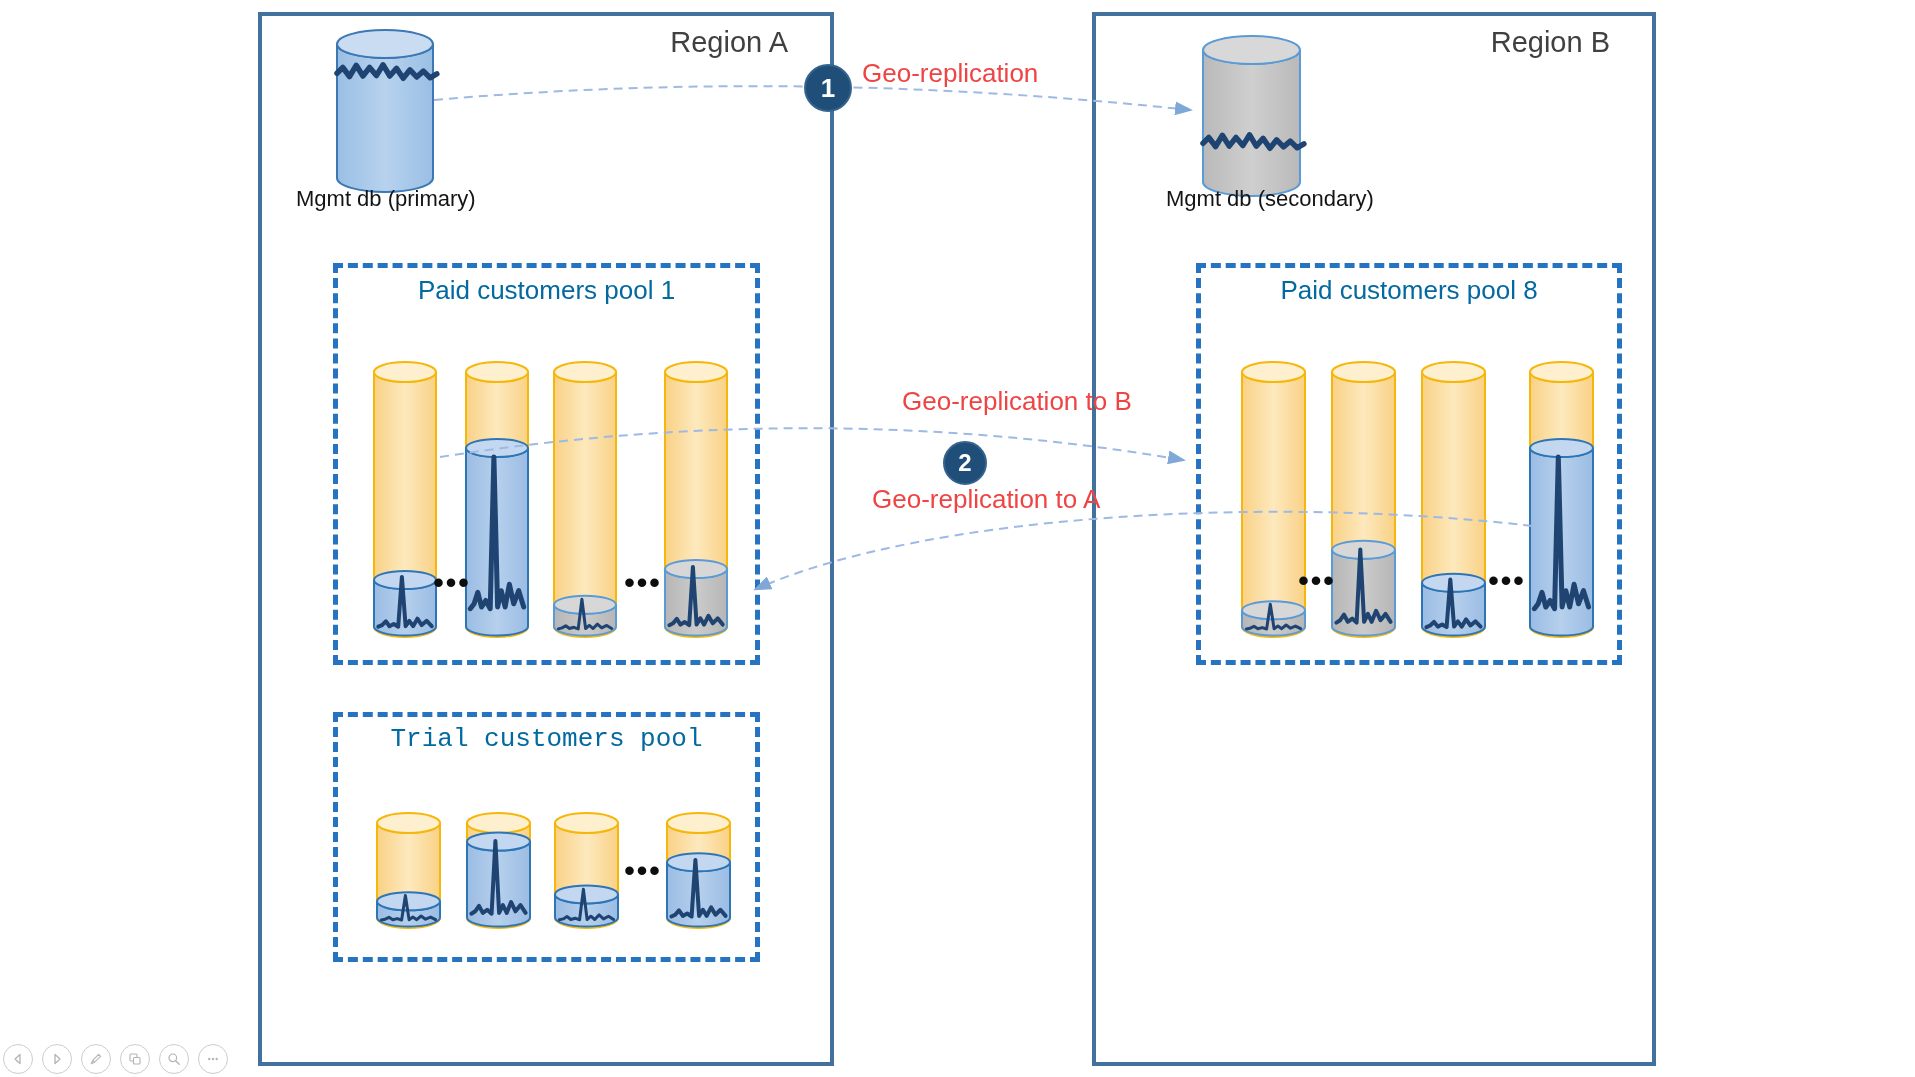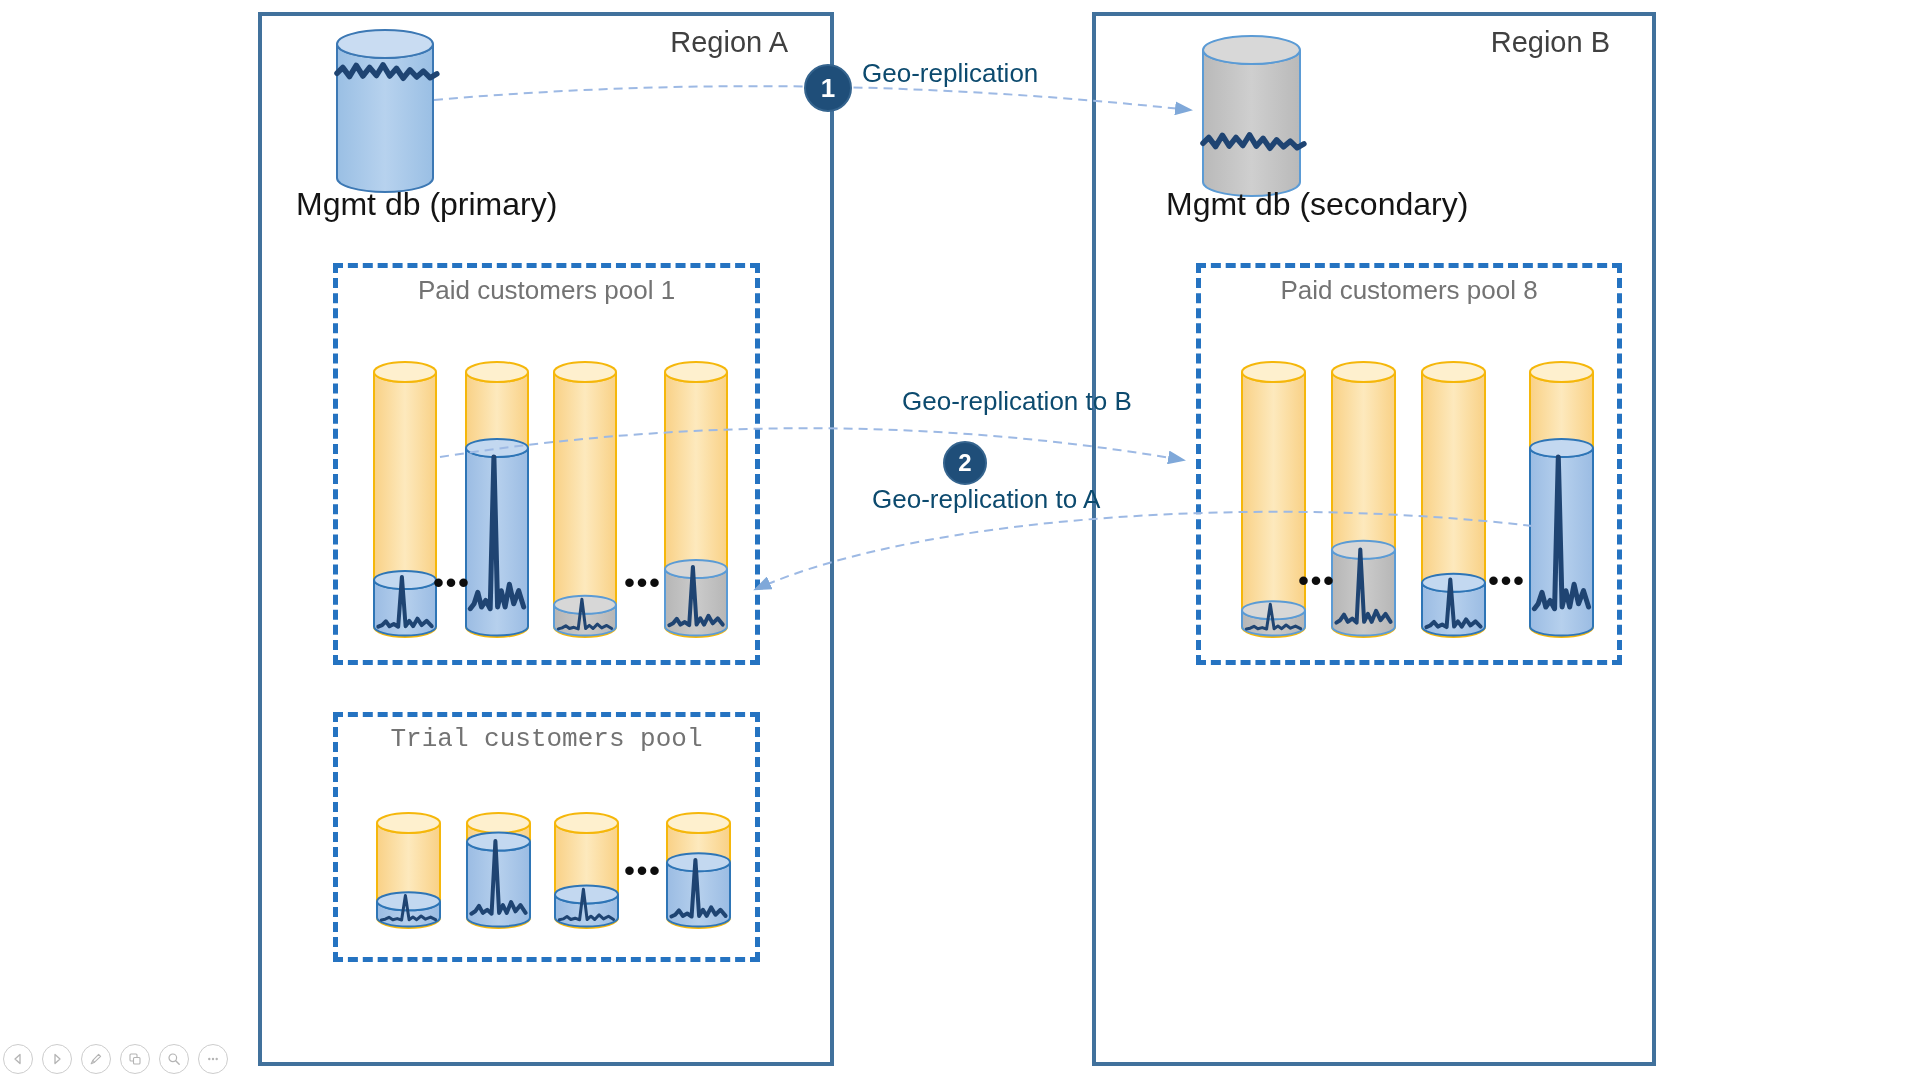--- a/index.html
+++ b/index.html
@@ -14,27 +14,27 @@
   body{width:1915px;height:1077px;position:relative;overflow:hidden;
        font-family:"Liberation Sans",sans-serif;color:var(--ink);}
   .region{position:absolute;border:4px solid var(--region-border);background:transparent;z-index:1;}
   .region-a{left:258px;top:12px;width:568px;height:1046px;}
   .region-b{left:1092px;top:12px;width:556px;height:1046px;text-align:center;}
   .region-title{position:absolute;top:10px;right:42px;font-size:29px;color:#404040;}
   .pool{position:absolute;border:5px dashed var(--pool-border);z-index:1;}
   .pool-1{left:333px;top:263px;width:417px;height:392px;}
   .pool-2{left:1196px;top:263px;width:416px;height:392px;}
   .pool-trial{left:333px;top:712px;width:417px;height:240px;font-family:Liberation Mono, monospace;}
-  .pool-title{text-align:center;font-size:26px;margin-top:7px;color:#737373;}
+  .pool-title{text-align:center;font-size:26px;margin-top:7px;color:#0369a1;}
   #diagram-layer{position:absolute;left:0;top:0;z-index:2;pointer-events:none;}
   .geo-arrow{fill:none;stroke:var(--arrow);stroke-width:2;stroke-dasharray:9 6;}
-  .db-label{position:absolute;font-size:32px;z-index:3;color:#141414;}
+  .db-label{position:absolute;font-size:22px;z-index:3;color:#141414;}
   .db-label-primary{left:296px;top:186px;}
   .db-label-secondary{left:1166px;top:186px;}
-  .geo-label{position:absolute;font-size:26px;z-index:3;color:#0c4a6e;}
+  .geo-label{position:absolute;font-size:26px;z-index:3;color:#ef4444;}
   .geo-1{left:862px;top:58px;}
   .geo-2b{left:862px;top:386px;margin-left:40px;}
   .geo-2a{left:872px;top:484px;}
   .badge{position:absolute;border-radius:50%;background:var(--badge-fill);
          border:2px solid var(--badge-ring);color:#fff;font-weight:bold;
          display:flex;align-items:center;justify-content:center;z-index:4;}
   .badge-1{left:804px;top:64px;width:44px;height:44px;font-size:26px;}
   .badge-2{left:943px;top:441px;width:40px;height:40px;font-size:24px;}
   .dots{position:absolute;z-index:3;font-size:30px;font-weight:bold;color:#0d0d0d;
         letter-spacing:2px;transform:translate(-50%,-55%);}

